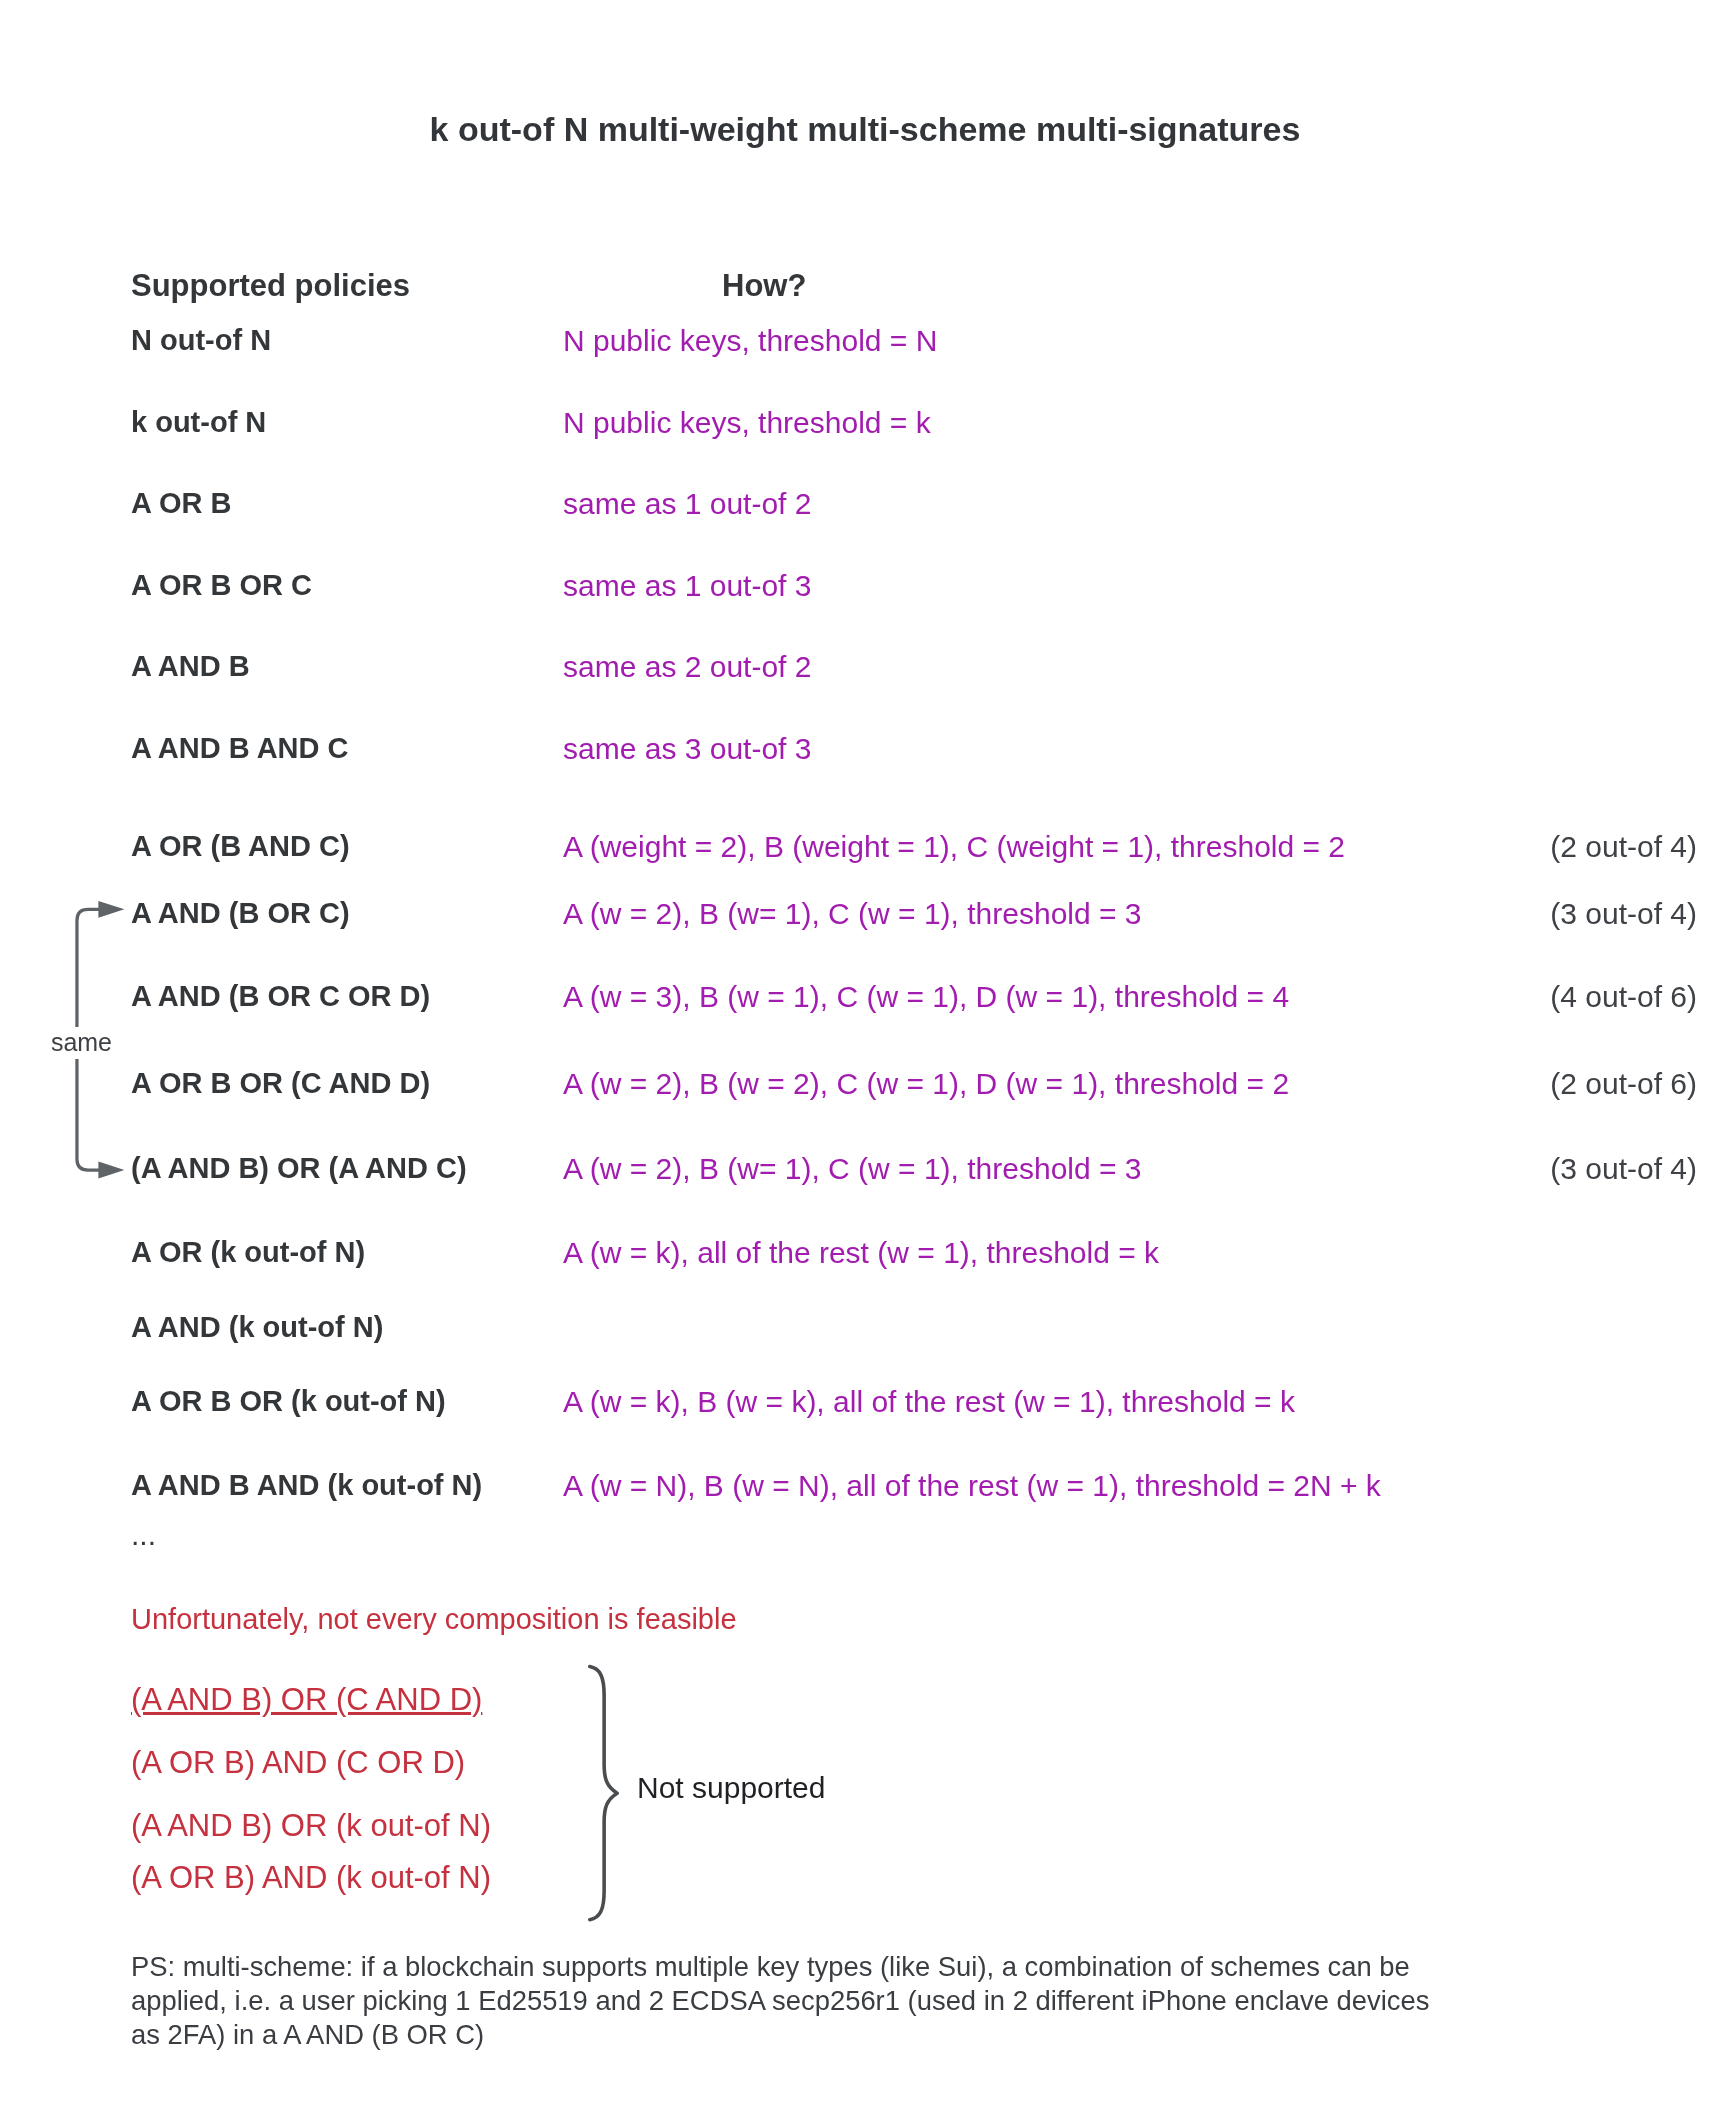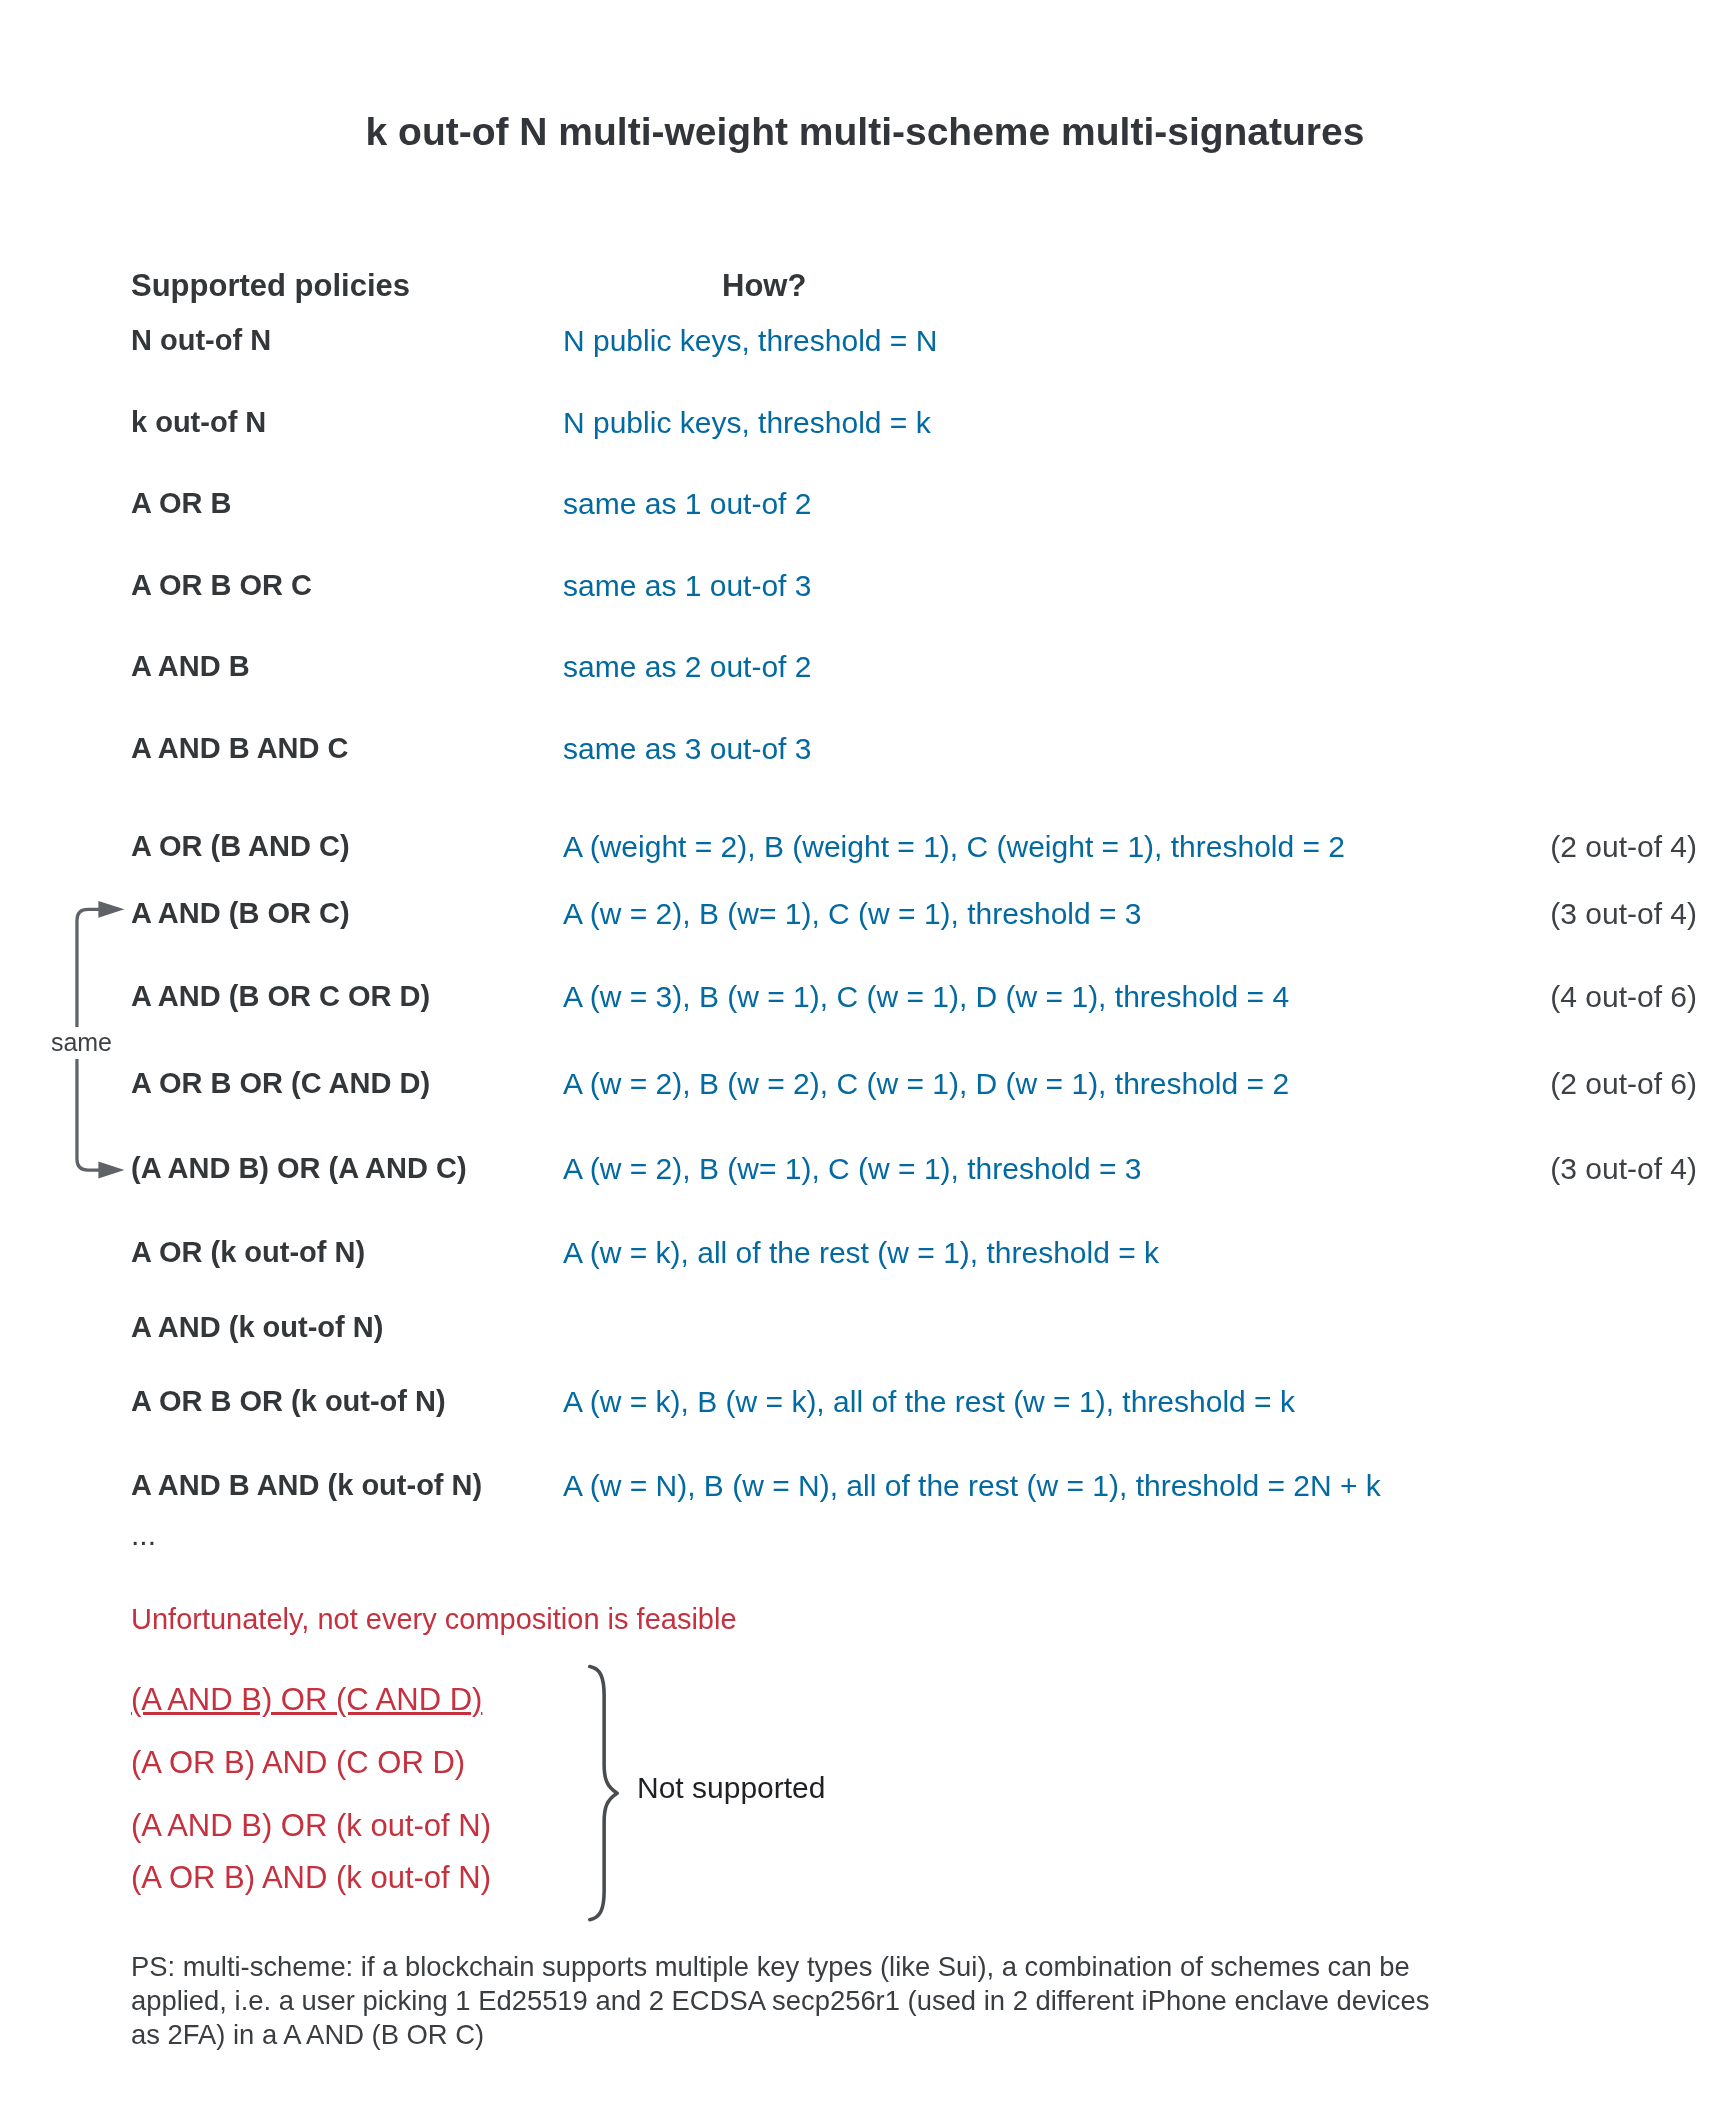--- a/index.html
+++ b/index.html
@@ -8,42 +8,42 @@
     width:1730px;
     height:2119px;
     background:#ffffff;
     font-family:"Liberation Sans","DejaVu Sans",sans-serif;
     overflow:hidden;
   }
   .title{
     position:absolute;
     top:110px;left:0;width:100%;
     text-align:center;
-    font-size:39px;font-weight:700;
+    font-size:34px;font-weight:700;
     color:#32353a;
     white-space:nowrap;
   }
   .col-header{
     position:absolute;
     top:243px;
     font-size:31px;font-weight:700;
     color:#34373a;
     white-space:nowrap;
     margin-top:25px;
   }
   .col-header.policies{left:131px;}
   .col-header.how{left:722px;}
   .row{position:absolute;left:0;width:100%;height:39px;padding-left:27px;}
   .row .policy{
     position:absolute;left:131px;top:0;
     font-size:29px;font-weight:700;color:#34373a;white-space:nowrap;
   }
   .row .how{
     position:absolute;left:563px;top:0;
-    font-size:30px;font-weight:400;color:#0369a1;white-space:nowrap;text-align:right;
+    font-size:30px;font-weight:400;color:#a21caf;white-space:nowrap;text-align:right;
   }
   .row .outof{
     position:absolute;right:60px;top:0;
     font-size:30px;font-weight:400;color:#3e4246;white-space:nowrap;
     text-align:right;
   }
   .ellipsis{
     position:absolute;left:131px;top:1518px;
     font-size:30px;color:#34373a;
   }

